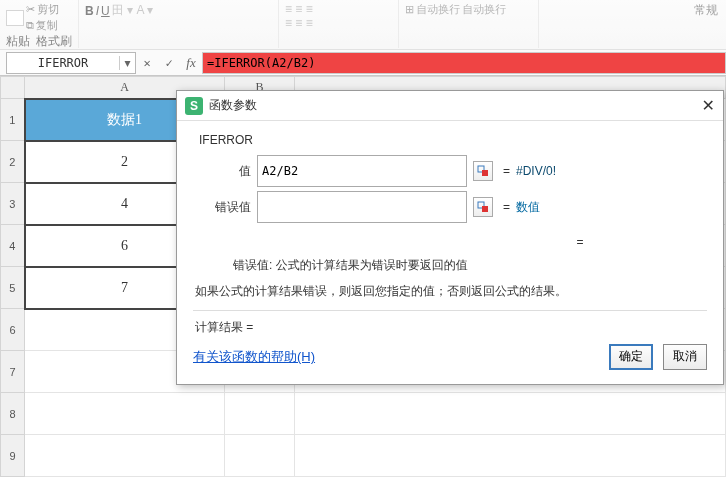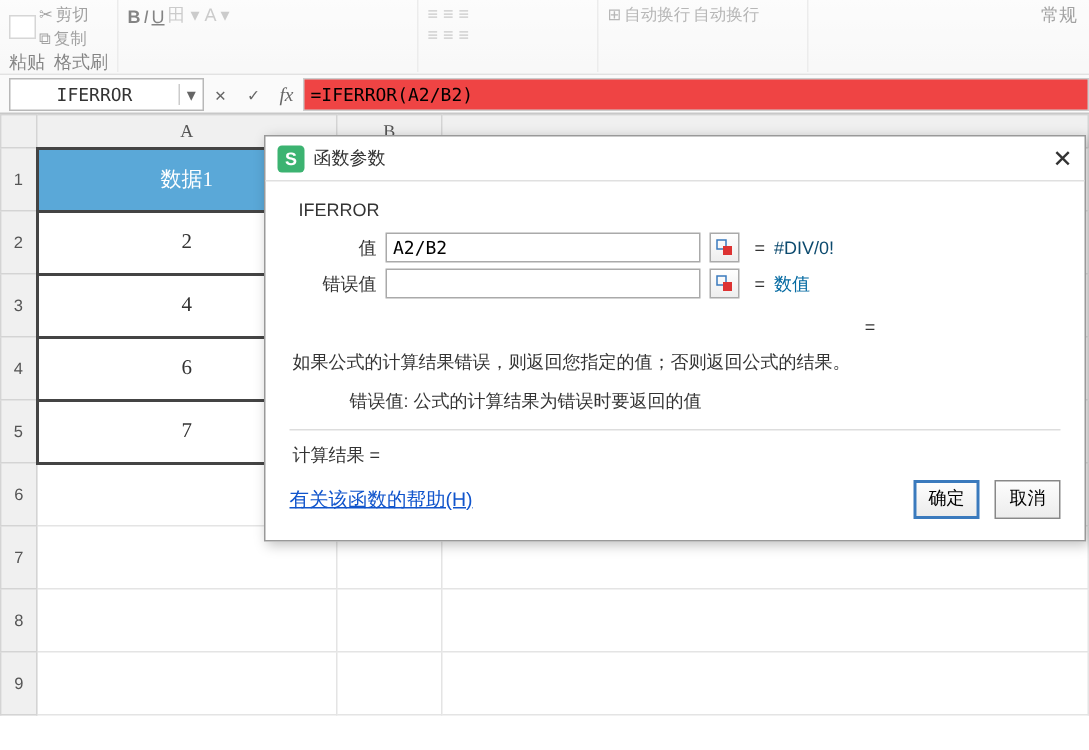--- a/index.html
+++ b/index.html
@@ -35,21 +35,21 @@
 
 
 .dialog{position:absolute;top:90px;left:176px;width:548px;background:#fff;border:1px solid #999;box-shadow:2px 2px 8px rgba(0,0,0,0.25)}
 .dlg-title{height:30px;display:flex;align-items:center;padding:0 8px;border-bottom:1px solid #e0e0e0}
 .dlg-logo{width:18px;height:18px;background:#3cb371;border-radius:3px;color:#fff;font-weight:bold;text-align:center;line-height:18px;font-size:12px;margin-right:6px}
 .dlg-close{margin-left:auto;font-size:16px;color:#333;cursor:pointer}
 .dlg-body{padding:10px 16px 14px 16px}
 .fn-name{font-size:12px;margin:2px 0 8px 6px}
 .param-row{display:flex;align-items:center;margin:4px 0;gap:6px}
 .param-lbl{width:58px;text-align:right;font-size:12px}
-.param-input{width:210px;height:20px;border:1px solid #aaa;padding:0 4px;font-size:12px;font-family:monospace}
+.param-input{width:210px;height:32px;border:1px solid #aaa;padding:0 4px;font-size:12px;font-family:monospace}
 .ref-btn{width:20px;height:20px;border:1px solid #aaa;background:linear-gradient(#fff,#eee);display:flex;align-items:center;justify-content:center}
 .ref-btn svg{width:12px;height:12px}
 .param-eq{margin-left:4px;font-size:12px}
 .param-res{font-size:12px}
 .err{color:#0c4a6e}
 .gray{color:#0369a1}
 .eq-alone{text-align:center;margin:12px 0 6px 0;padding-left:260px;font-size:12px}
 .desc{font-size:12px;margin:6px 2px;line-height:1.7}
 .desc-sub{margin-left:40px}
 .divider{border-top:1px solid #ddd;margin:8px 0}
@@ -220,25 +220,25 @@
             <rect x="1" y="1" width="6" height="6" fill="none" stroke="#3a7abd"></rect>
             <rect x="5" y="5" width="6" height="6" fill="#d33"></rect>
           </svg>
         </span>
       <span class="param-eq">=</span>
       <span class="param-res gray">数值</span>
     </div>
 
     <div class="eq-alone">=</div>
 
-    <div class="desc">如果公式的计算结果错误，则返回您指定的值；否则返回公式的结果。</div>
     <div class="desc desc-sub">
       <span>错误值:</span>
       <span>公式的计算结果为错误时要返回的值</span>
     </div>
+    <div class="desc">如果公式的计算结果错误，则返回您指定的值；否则返回公式的结果。</div>
 
     <div class="divider"></div>
     <div class="calc-res">计算结果 =</div>
 
     <div class="dlg-foot">
       <a href="#" class="help-link">有关该函数的帮助(H)</a>
       <div class="dlg-btns">
         <button class="btn btn-primary">确定</button>
         <button class="btn">取消</button>
       </div>

